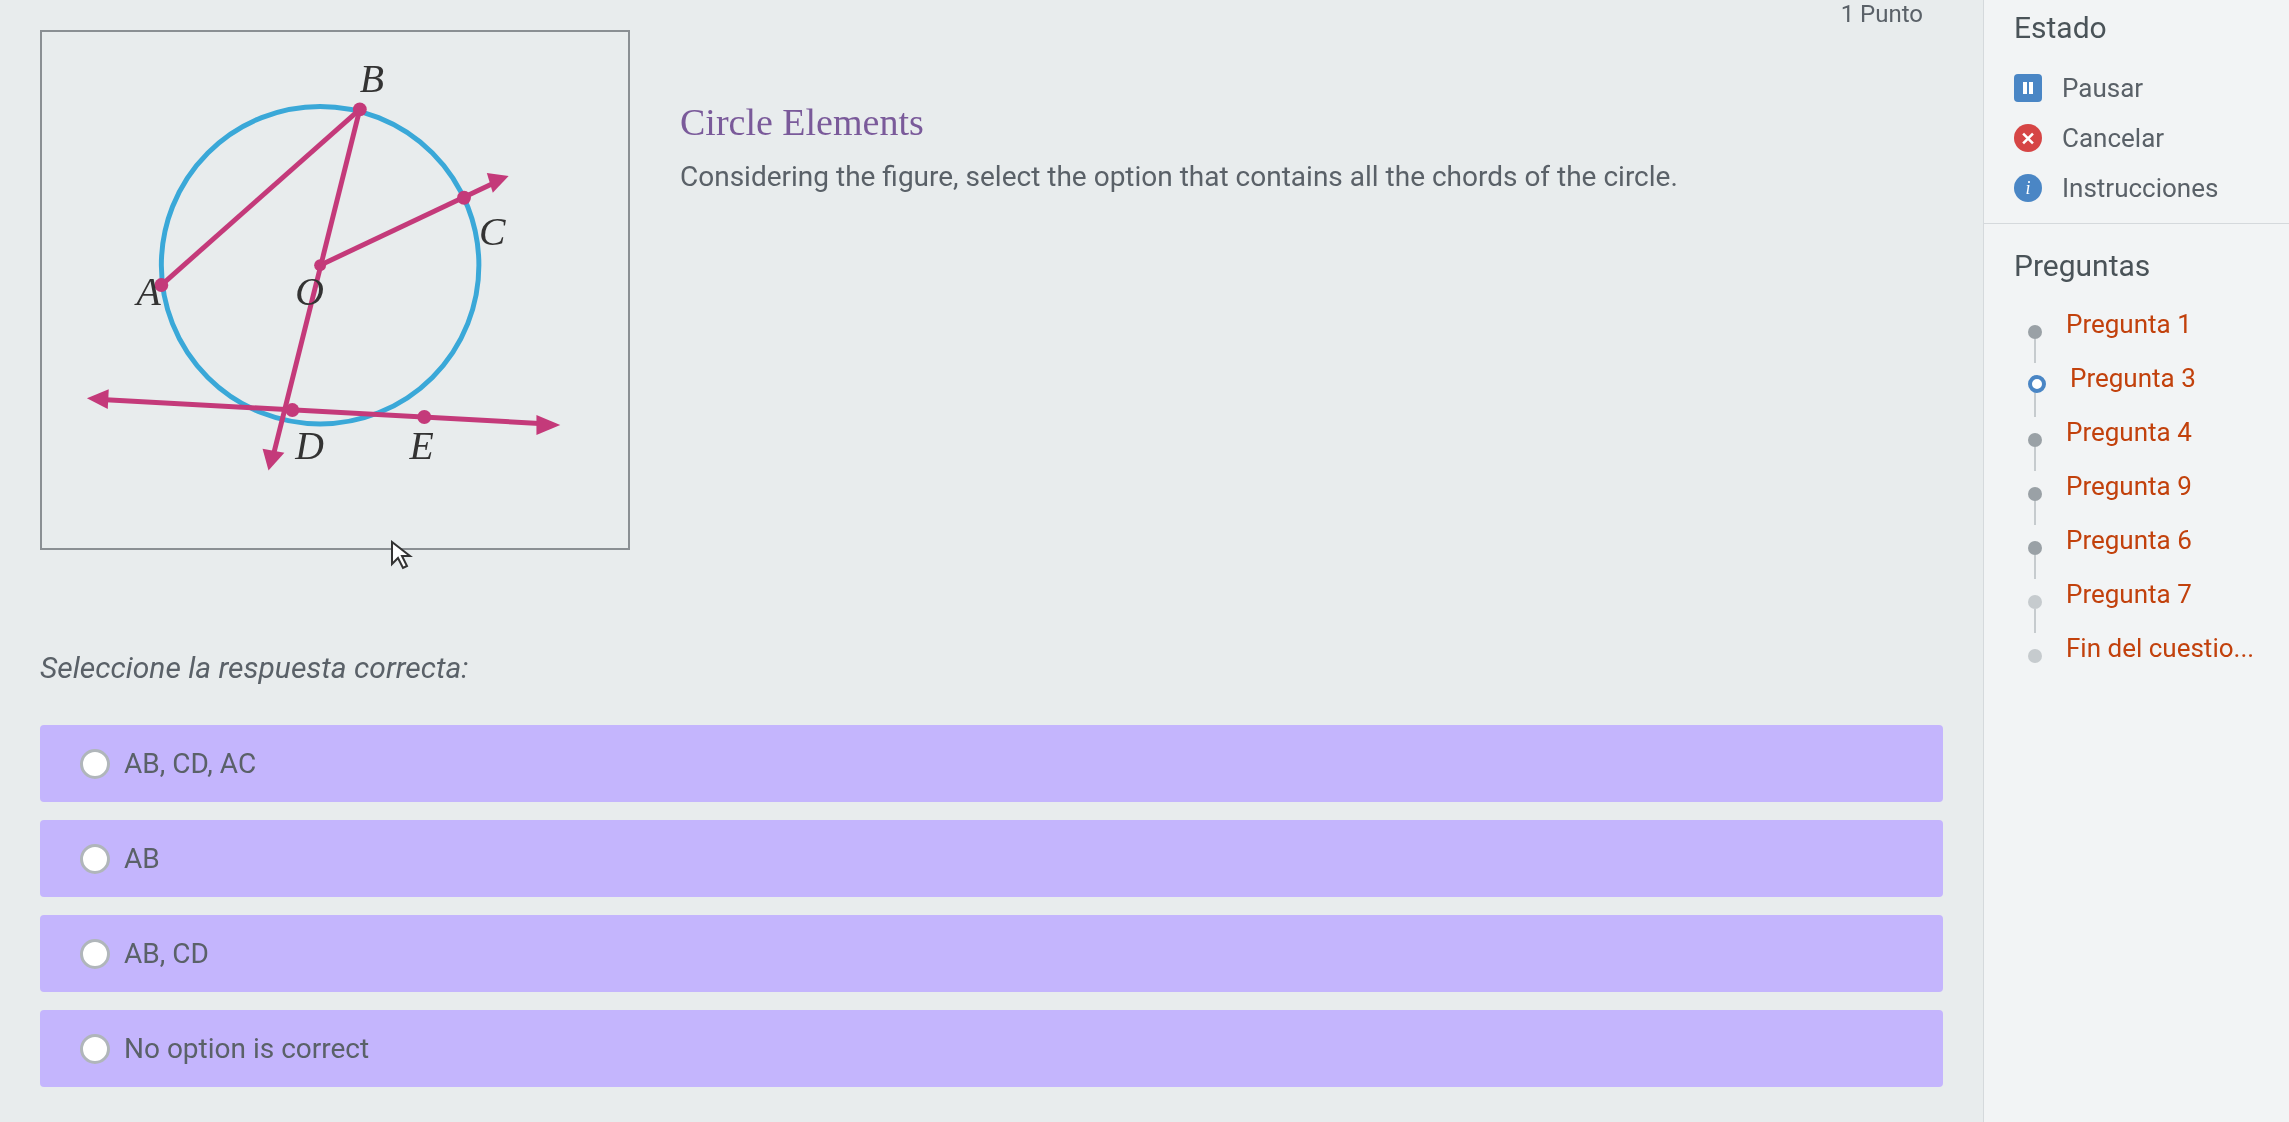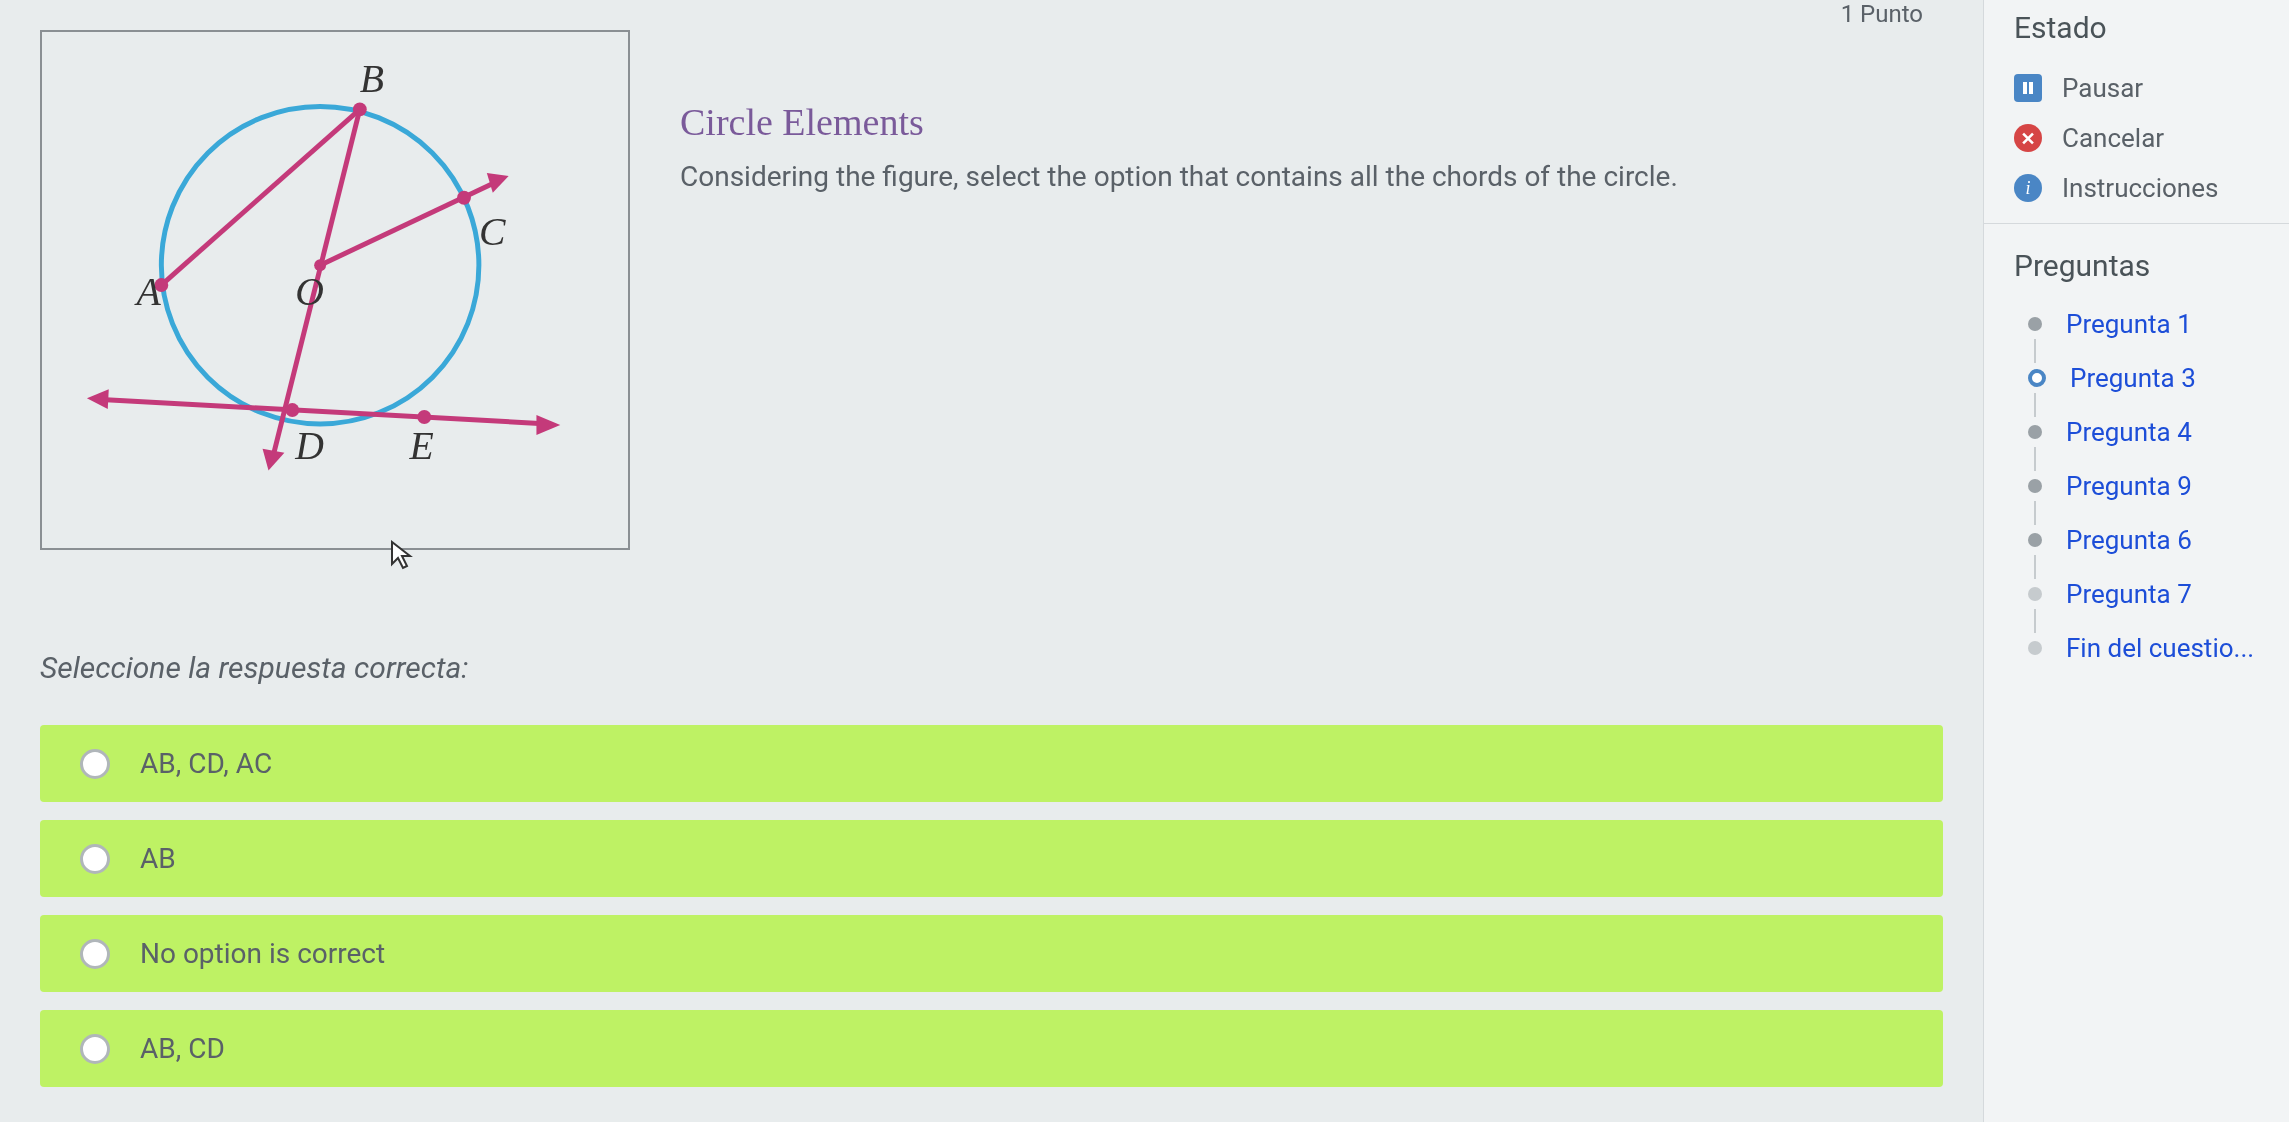--- a/index.html
+++ b/index.html
@@ -59,22 +59,22 @@
     font-style: italic;
     font-size: 30px;
     color: #5a6168;
     margin-top: 100px;
     margin-bottom: 40px;
   }
   .options { margin-top: 10px; }
   .option {
     display: flex;
     align-items: center;
-    gap: 30px;
-    background: #bef264;
+    gap: 14px;
+    background: #c4b5fd;
     padding: 22px 40px;
     margin-bottom: 18px;
     border-radius: 4px;
     font-size: 28px;
     color: #5a6168;
     cursor: pointer;
   }
   .radio {
     width: 30px; height: 30px; border-radius: 50%;
     border: 3px solid #b0b6ba; background: #fff;
@@ -107,22 +107,22 @@
     width: 28px; height: 28px; display: flex; align-items: center; justify-content: center;
     border-radius: 4px; font-size: 18px; color: #fff; flex-shrink: 0;
   }
   .icon-pause { background: #4a86c5; }
   .icon-cancel { background: #d64545; border-radius: 50%; font-weight: bold; }
   .icon-info { background: #4a86c5; border-radius: 50%; font-style: italic; font-family: Georgia, serif; }
   .side-divider { border-top: 1px solid #d5d9dc; margin: 10px 0; }
   .q-list { padding: 0 30px; }
   .q-list-title { font-size: 30px; color: #4a5358; padding: 14px 0; }
   .q-list-item {
-    display: flex; align-items: center; gap: 24px;
-    padding: 12px 0 12px 14px; font-size: 26px; color: #1d4ed8; cursor: pointer;
+    display: flex; align-items: flex-end; gap: 24px;
+    padding: 12px 0 12px 14px; font-size: 26px; color: #c2410c; cursor: pointer;
     position: relative;
   }
   .q-dot {
     width: 14px; height: 14px; border-radius: 50%; background: #9aa1a6; flex-shrink: 0;
   }
   .q-dot.current { width: 18px; height: 18px; background: #fff; border: 4px solid #4a86c5; }
   .q-dot.faded { background: #c6cbce; }
   .q-line {
     position: absolute; left: 20px; top: -12px; width: 2px; height: 24px; background: #c6cbce;
   }
@@ -187,25 +187,25 @@
     <div class="option">
       <span class="radio"></span>
       <span>AB, CD, AC</span>
     </div>
     <div class="option">
       <span class="radio"></span>
       <span>AB</span>
     </div>
     <div class="option">
       <span class="radio"></span>
+      <span>AB, CD</span>
+    </div>
+    <div class="option">
+      <span class="radio"></span>
       <span>No option is correct</span>
-    </div>
-    <div class="option">
-      <span class="radio"></span>
-      <span>AB, CD</span>
     </div>
   </div>
 </div>
 
 <div class="sidebar">
   <div class="side-section-title">Estado</div>
   <div class="side-item">
     <span class="side-icon icon-pause">
       <svg width="14" height="14" viewBox="0 0 14 14">
           <rect x="2" y="1" width="4" height="12" fill="#fff"></rect>

